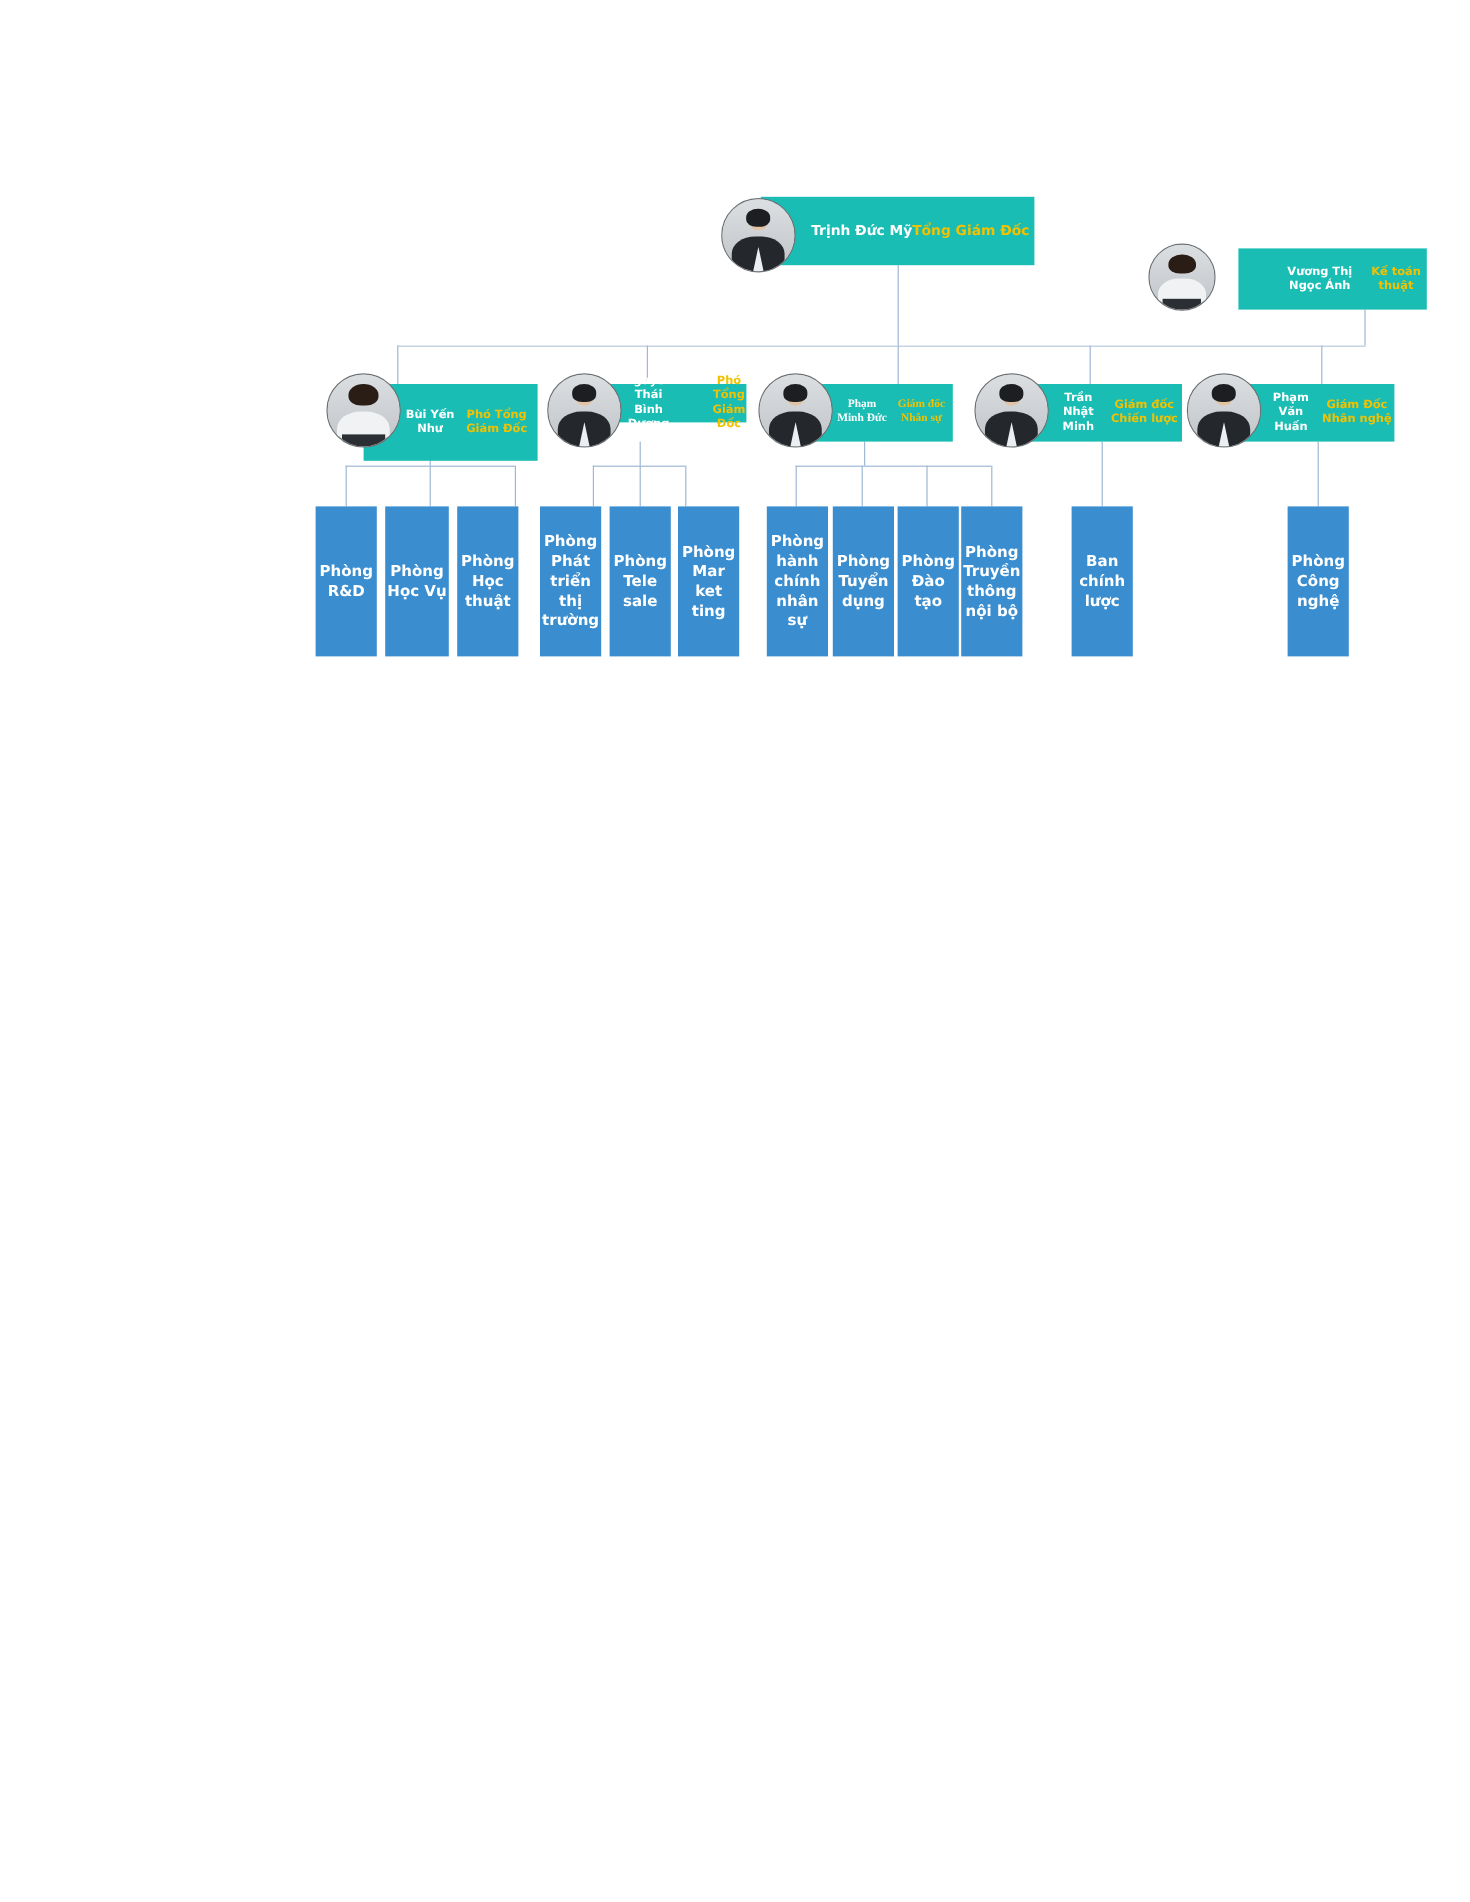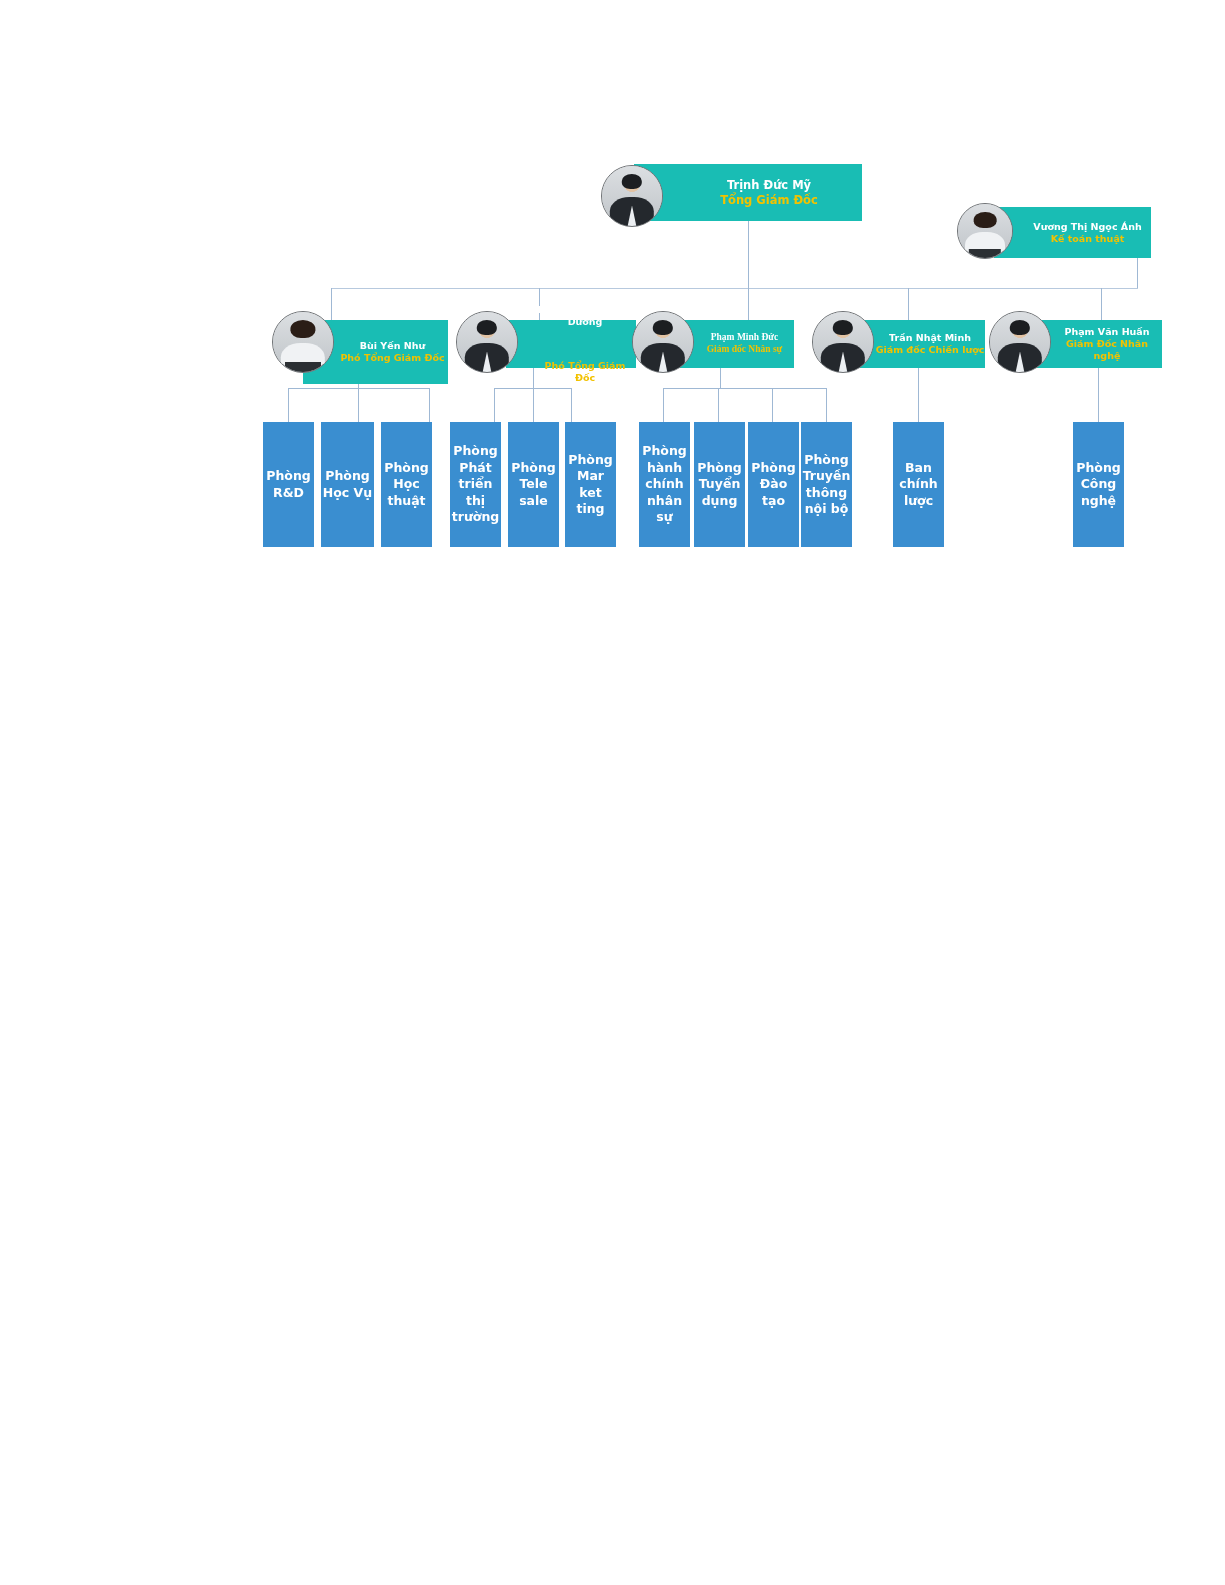--- a/index.html
+++ b/index.html
@@ -17,23 +17,23 @@
   .ln.h{height:1px;}
   .ln.v{width:1px;}
   .ln.thick{background:#b7c9de;}
 
   
   .person{position:absolute;}
   .person .bar{
     position:absolute;
     background:#19bdb4;
     display:flex;
-    flex-direction:column;
+    flex-direction:row;
     align-items:center;
-    justify-content:center;
+    justify-content:flex-start;
     box-sizing:border-box;
   }
   .person .bar .nm{
     color:#ffffff;
     font-weight:bold;
     line-height:1.25;
     text-align:center;
     white-space:pre-line;
   }
   .person .bar .ttl{
@@ -145,21 +145,21 @@
     </div>
     <div class="avatar" style="left:601px;top:165px;width:62px;height:62px;">
       <div class="ph"></div>
         <div class="hair"></div>
         <div class="body"></div>
         <div class="shirt"></div>
     </div>
   </div>
 
   <div class="person">
-    <div class="bar" style="left:994px;top:207px;width:157px;height:51px;padding-left:30px;font-size:9.5px;">
+    <div class="bar" style="left:1032px;top:207px;width:157px;height:51px;padding-left:30px;font-size:9.5px;">
       <div class="nm">Vương Thị Ngọc Ánh</div>
       <div class="ttl">Kế toán thuật</div>
     </div>
     <div class="avatar fem" style="left:957px;top:203px;width:56px;height:56px;">
       <div class="ph"></div>
         <div class="hair"></div>
         <div class="body"></div>
         <div class="shirt"></div>
     </div>
   </div>
@@ -171,21 +171,21 @@
     </div>
     <div class="avatar fem" style="left:272px;top:311px;width:62px;height:62px;">
       <div class="ph"></div>
         <div class="hair"></div>
         <div class="body"></div>
         <div class="shirt"></div>
     </div>
   </div>
 
   <div class="person">
-    <div class="bar" style="left:506px;top:320px;width:130px;height:48px;padding-left:28px;font-size:9.5px;gap:32px;">
+    <div class="bar" style="left:492px;top:320px;width:130px;height:32px;padding-left:28px;font-size:9.5px;gap:32px;">
       <div class="nm">Nguyễn Thái Bình
 Dương</div>
       <div class="ttl">Phó Tổng Giám Đốc</div>
     </div>
     <div class="avatar" style="left:456px;top:311px;width:62px;height:62px;">
       <div class="ph"></div>
         <div class="hair"></div>
         <div class="body"></div>
         <div class="shirt"></div>
     </div>

